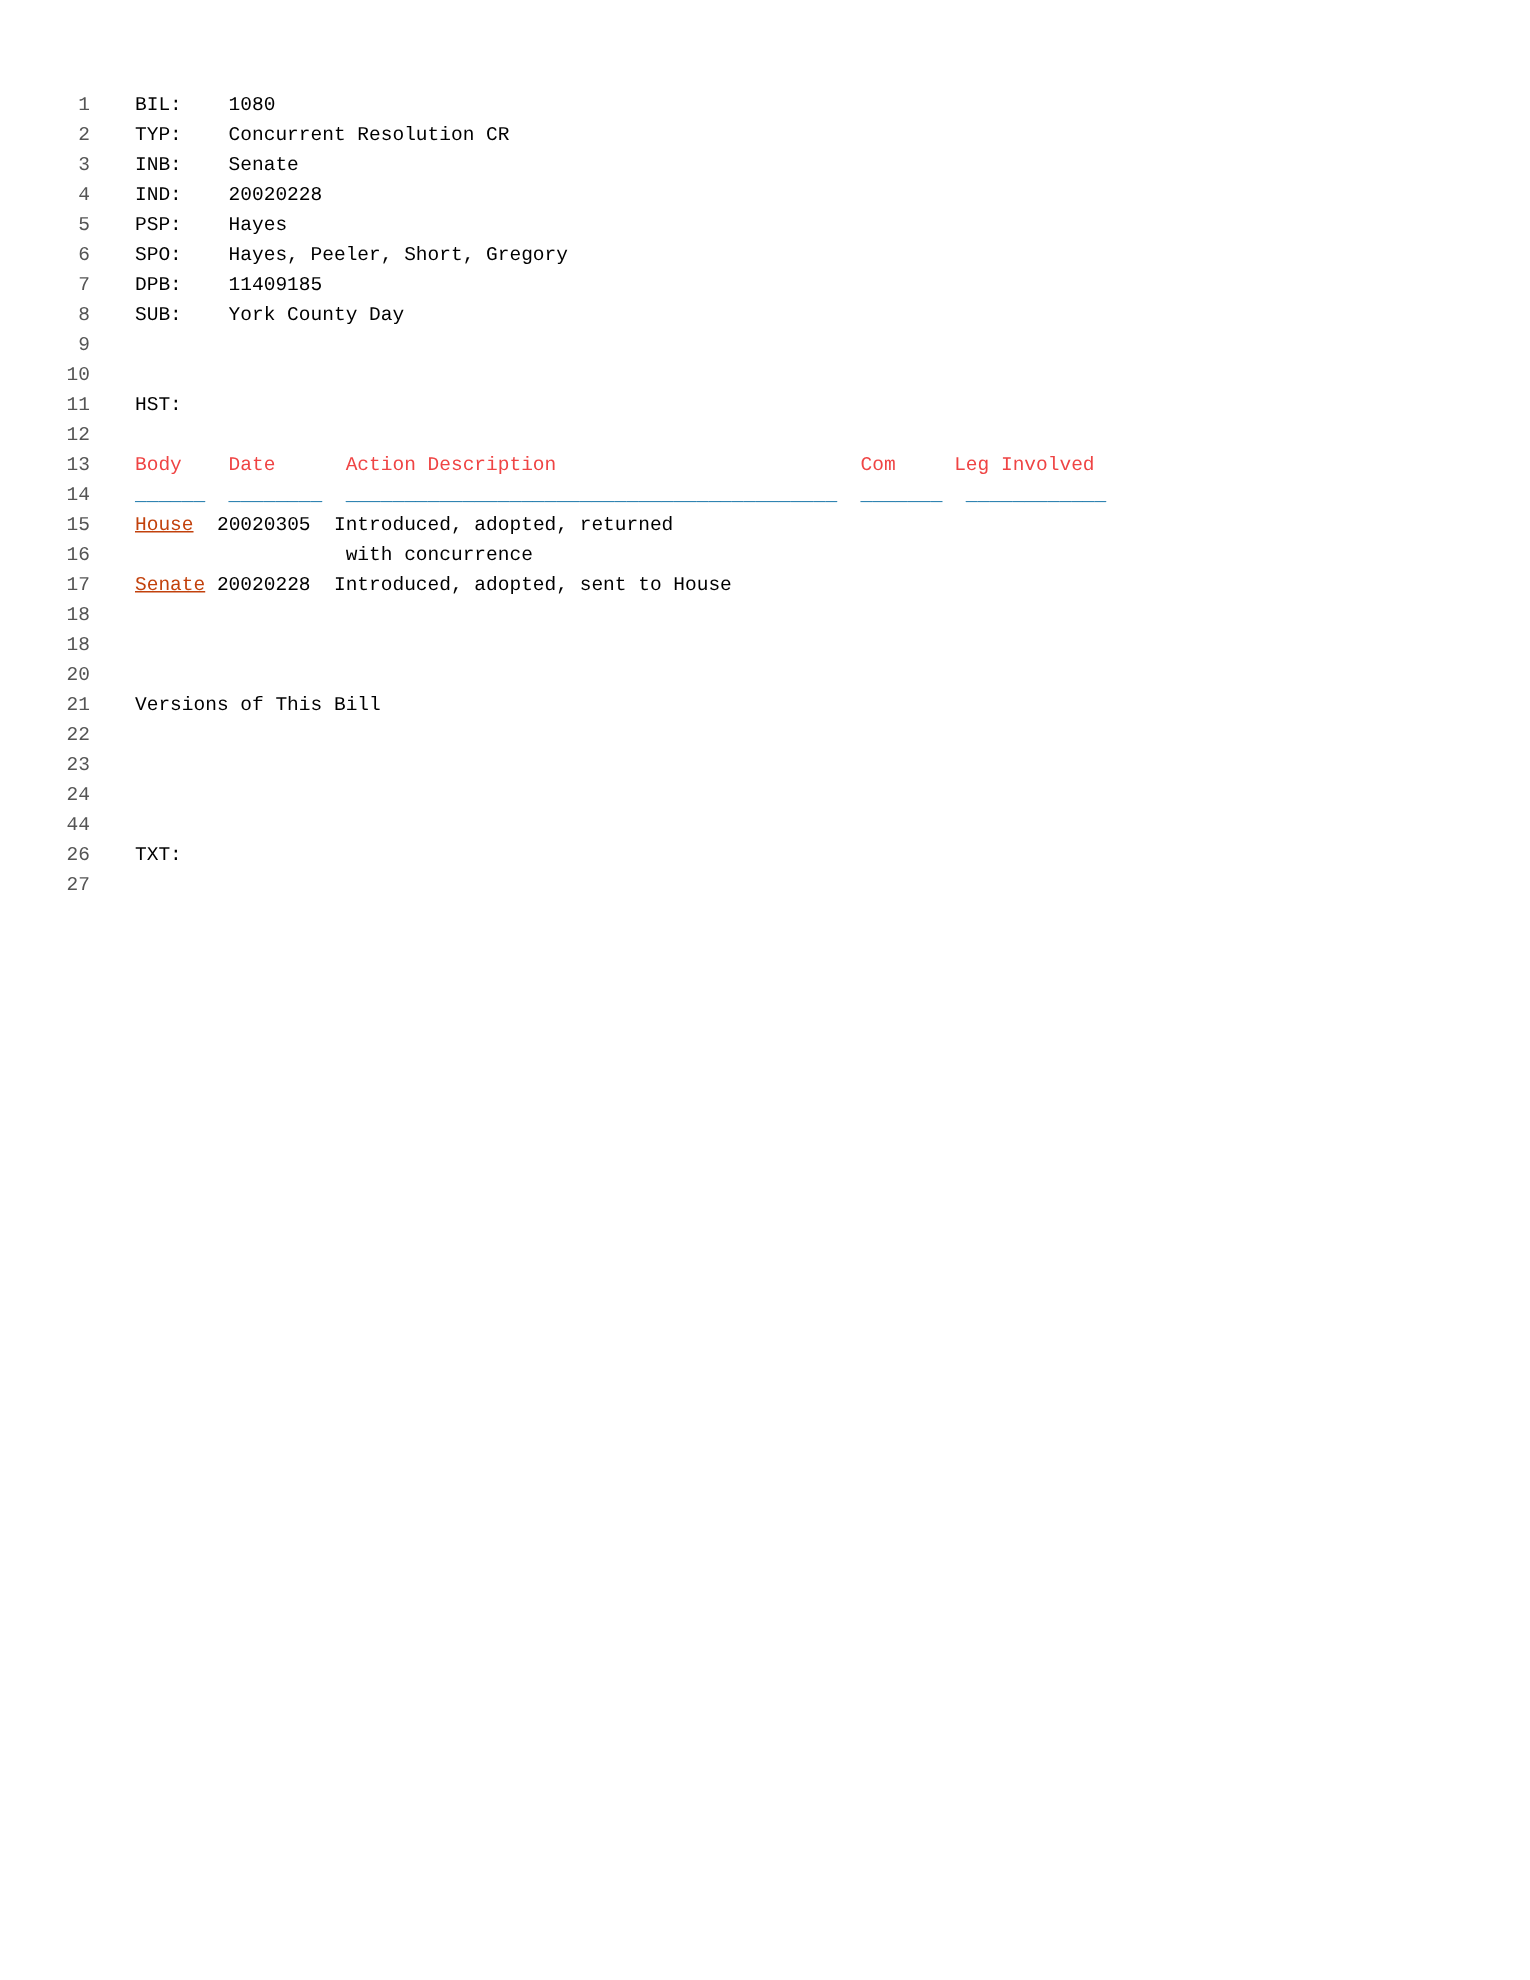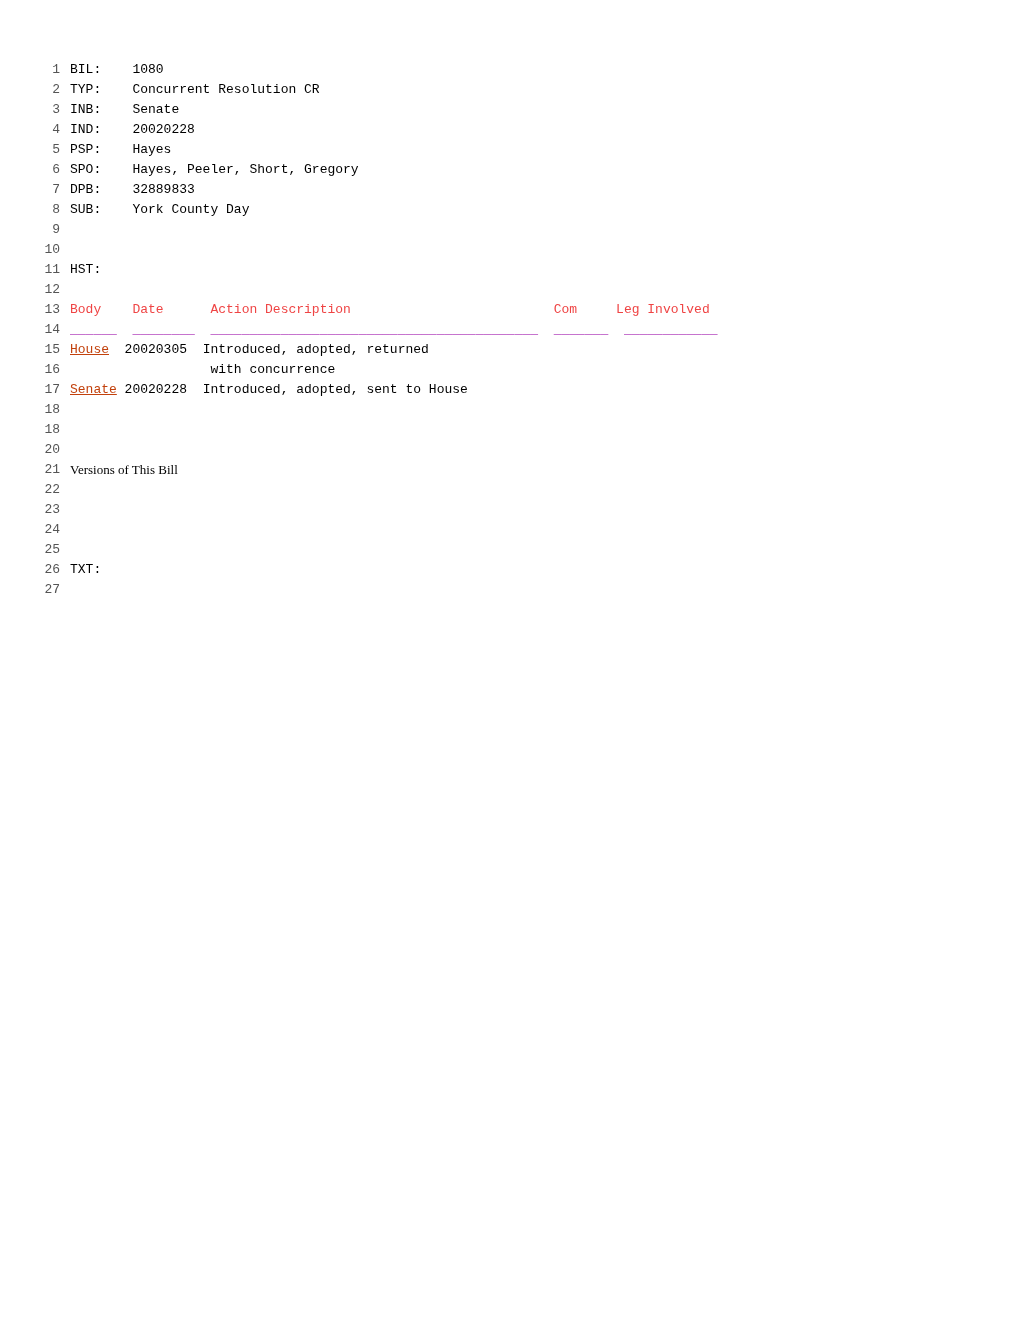--- a/index.html
+++ b/index.html
@@ -40,44 +40,44 @@
     .code-content {
       flex: 1;
       line-height: 1.55;
     }
 
     .code-content .line {
       height: 20px;
       display: flex;
       align-items: center;
       white-space: pre;
+      margin-left: 20px;
     }
 
     .field-label {
       color: #000000;
       font-weight: normal;
     }
 
     a.body-link {
       color: #c2410c;
       text-decoration: underline;
       cursor: pointer;
     }
 
     .header-row {
       color: #ef4444;
     }
 
     .separator-row {
-      color: #a21caf;
+      color: #0369a1;
     }
 
     .section-title {
       color: #000000;
-      font-family: Liberation Serif, serif;
     }
 
     .empty-line {
       height: 20px;
     }
   </style>
 </head>
 <body>
 
 <div class="content">
@@ -99,21 +99,21 @@
     <div>15</div>
     <div>16</div>
     <div>17</div>
     <div>18</div>
     <div>18</div>
     <div>20</div>
     <div>21</div>
     <div>22</div>
     <div>23</div>
     <div>24</div>
-    <div>25</div>
+    <div>44</div>
     <div>26</div>
     <div>27</div>
   </div>
 
   <div class="code-content">
 
     <div class="line">
       <span class="field-label">BIL:    1080</span>
     </div>
 
@@ -132,21 +132,21 @@
     <div class="line">
       <span class="field-label">PSP:    Hayes</span>
     </div>
 
     <div class="line">
       <span class="field-label">SPO:    Hayes, Peeler, Short, Gregory</span>
     </div>
 
 
     <div class="line">
-      <span class="field-label">DPB:    32889833</span>
+      <span class="field-label">DPB:    11409185</span>
     </div>
 
     <div class="line">
       <span class="field-label">SUB:    York County Day</span>
     </div>
 
     <div class="line empty-line"></div>
 
     <div class="line empty-line"></div>
 

